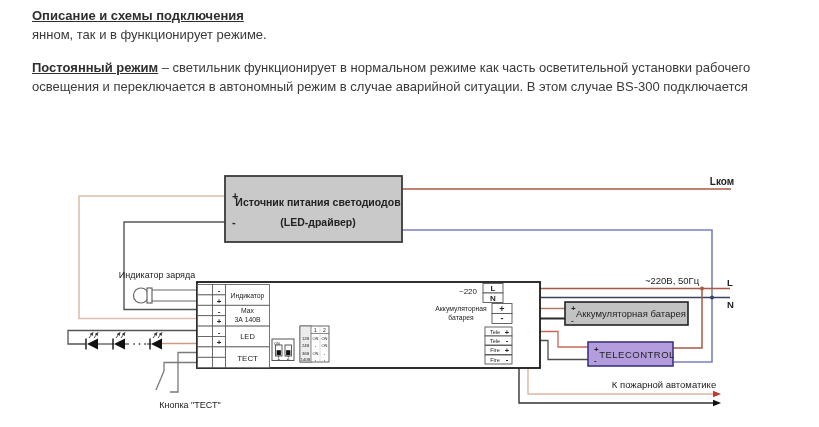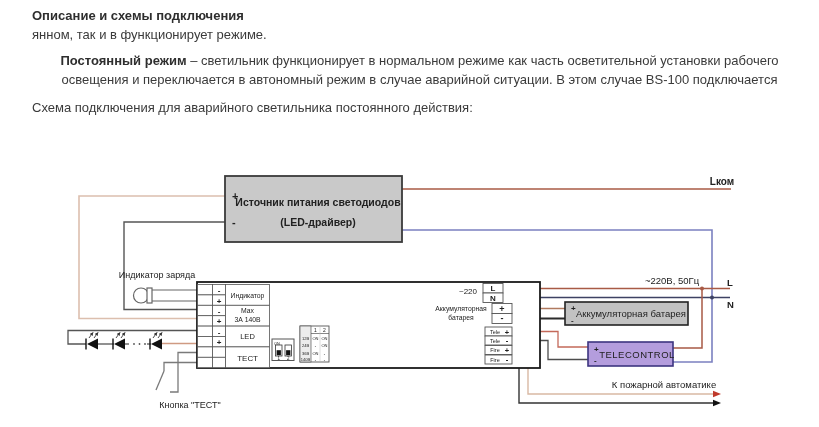--- a/index.html
+++ b/index.html
@@ -2,39 +2,38 @@
 <html><head>
 <meta charset="utf-8">
 <style>
   html,body{margin:0;padding:0;}
   body{
     width:819px;height:427px;background:#ffffff;position:relative;overflow:hidden;
     font-family:"Liberation Sans",sans-serif;color:#333;
   }
   .textblock{position:absolute;left:32px;top:6px;width:775px;font-size:13px;line-height:19px;color:#3a3a3a;}
   .tb-line{white-space:nowrap;}
-  .bold{font-weight:bold;color:#2e2e2e;}
+  .bold{font-weight:bold;color:#2e2e2e;text-decoration:underline;}
   .gap{display:inline-block;width:100px;}
-  .para2{margin-top:7px;text-align:center;}
+  .para2{margin-top:14px;}
   .para3{margin-top:9px;}
   svg{position:absolute;left:0;top:0;}
   svg text{font-family:"Liberation Sans",sans-serif;fill:#222;}
   .wire{fill:none;}
 </style>
 </head>
 <body>
 
 <div class="textblock">
   <div class="tb-line bold">Описание и схемы подключения</div>
   <div class="tb-line">янном, так и в функционирует режиме.</div>
   <div class="para2">
     <div class="tb-line"><span class="bold">Постоянный режим</span><span> – светильник функционирует в нормальном режиме как часть осветительной установки рабочего</span></div>
-    <div class="tb-line">освещения и переключается в автономный режим в случае аварийной ситуации. В этом случае BS-100 подключается</div>
+    <div class="tb-line">освещения и переключается в автономный режим в случае аварийной ситуации. В этом случае BS-300 подключается</div>
   </div>
-  <div class="para3 tb-line">Схема подключения для аварийного светильника постоянного действия:</div>
 </div>
 
 <svg width="819" height="427" viewBox="0 0 819 427">
 
   <path class="wire" d="M225,196 H79 V318.5 H197" stroke="#dcbfae" stroke-width="1.6"></path>
 
   <path class="wire" d="M225,222 H124 V309.5 H197" stroke="#555" stroke-width="1.4"></path>
 
   <path class="wire" d="M402,189 H731" stroke="#a85a45" stroke-width="1.6"></path>
 

